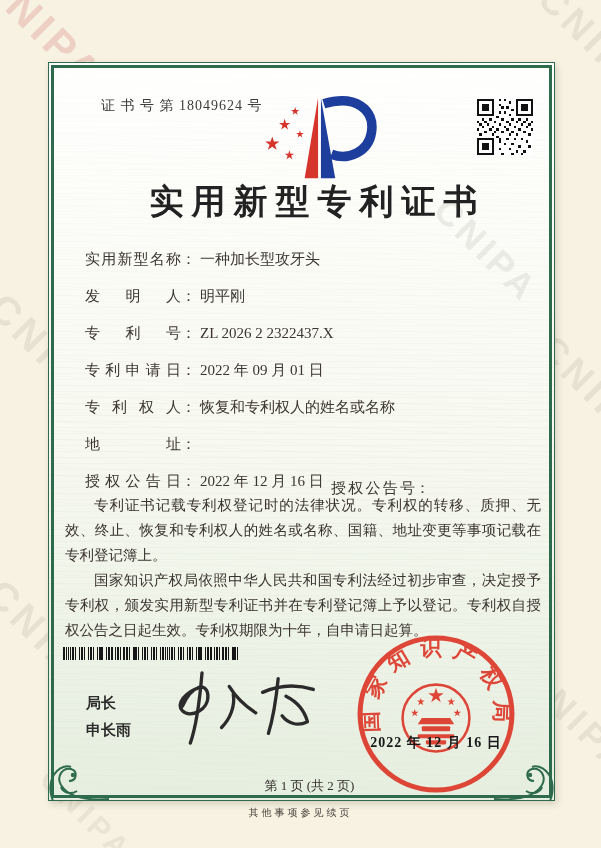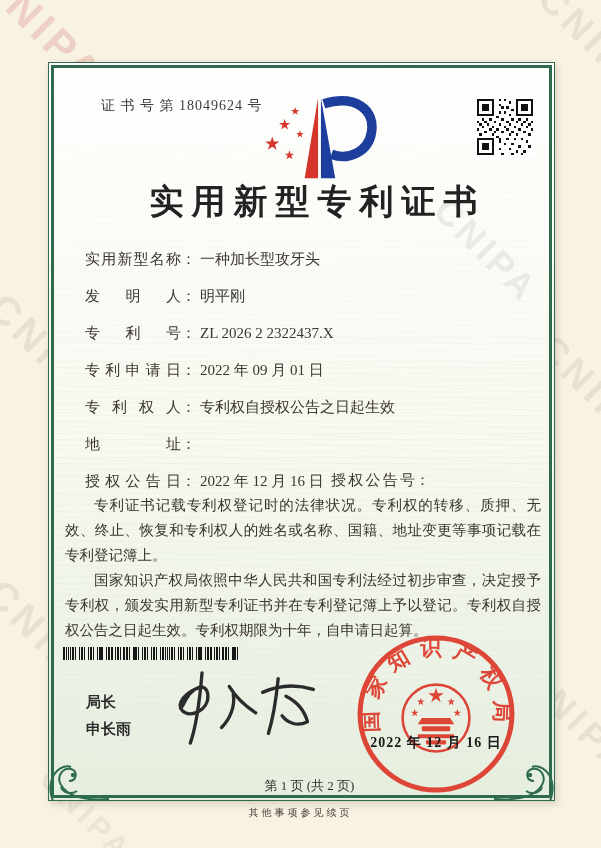--- a/index.html
+++ b/index.html
@@ -20,30 +20,30 @@
   .logo{position:absolute;left:208px;top:32px;width:124px;height:90px;}
   .qr{position:absolute;left:428px;top:36px;width:56px;height:56px;}
   .title{position:absolute;left:0;top:116px;width:100%;text-align:center;
          font-size:34px;font-weight:700;letter-spacing:8px;color:#222;padding-left:16px;}
   .fields{position:absolute;left:36px;top:186px;width:440px;font-size:15px;color:#3c3630;}
   .f-row{display:flex;align-items:center;line-height:21px;margin-bottom:16px;}
   .f-label{display:inline-block;width:96px;text-align:justify;text-align-last:justify;flex:none;}
   .f-colon{flex:none;margin-right:4px;}
   .f-value{flex:1;}
   .grant-row{position:relative;height:22px;}
-  .grant2{position:absolute;left:246px;top:0;display:flex;}
+  .grant2{position:absolute;left:246px;top:8px;display:flex;}
   .grant2 .f-label{width:84px;}
   .paras{position:absolute;left:16px;top:430px;width:476px;font-size:14.5px;
          line-height:25px;text-align:justify;color:#3a342e;}
   .paras p{margin:0;text-indent:2em;}
   .barcode{position:absolute;left:14px;top:584px;width:178px;height:13px;
     background:
       repeating-linear-gradient(90deg,#161616 0 2px,transparent 2px 3px,#161616 3px 4px,transparent 4px 7px,#161616 7px 8px,transparent 8px 9px),
       repeating-linear-gradient(90deg,transparent 0 5px,#161616 5px 6px,transparent 6px 11px);}
-  .director{position:absolute;left:37px;top:626px;font-family:Liberation Serif, serif;
+  .director{position:absolute;left:37px;top:626px;font-family:Liberation Sans, sans-serif;
             font-weight:700;font-size:15px;color:#2d2d2d;line-height:27px;}
   .sig{position:absolute;left:110px;top:604px;width:170px;height:82px;}
   .seal{position:absolute;left:306px;top:570px;width:162px;height:162px;opacity:.93;}
   .seal-date{position:absolute;left:312px;top:671px;width:150px;text-align:center;
              font-size:14px;font-weight:700;color:#191919;letter-spacing:1px;}
   .page-info{position:absolute;left:8px;top:714px;width:100%;text-align:center;font-size:13px;color:#33302a;}
   .flourish{position:absolute;bottom:-3px;width:64px;height:48px;}
   .flourish.left{left:-2px;}
   .flourish.right{right:-2px;transform:scaleX(-1);}
   .footer-note{position:absolute;left:0;top:806px;width:100%;text-align:center;
@@ -123,21 +123,21 @@
         <span class="f-value">ZL 2026 2 2322437.X</span>
       </div>
       <div class="f-row">
         <span class="f-label">专利申请日</span>
           <span class="f-colon">：</span>
         <span class="f-value">2022 年 09 月 01 日</span>
       </div>
       <div class="f-row">
         <span class="f-label">专利权人</span>
           <span class="f-colon">：</span>
-        <span class="f-value">专利权自授权公告之日起生效</span>
+        <span class="f-value">恢复和专利权人的姓名或名称</span>
       </div>
       <div class="f-row">
         <span class="f-label">地址</span>
           <span class="f-colon">：</span>
       </div>
       <div class="grant-row">
         <div class="f-row">
           <span class="f-label">授权公告日</span>
             <span class="f-colon">：</span>
           <span>2022 年 12 月 16 日</span>

